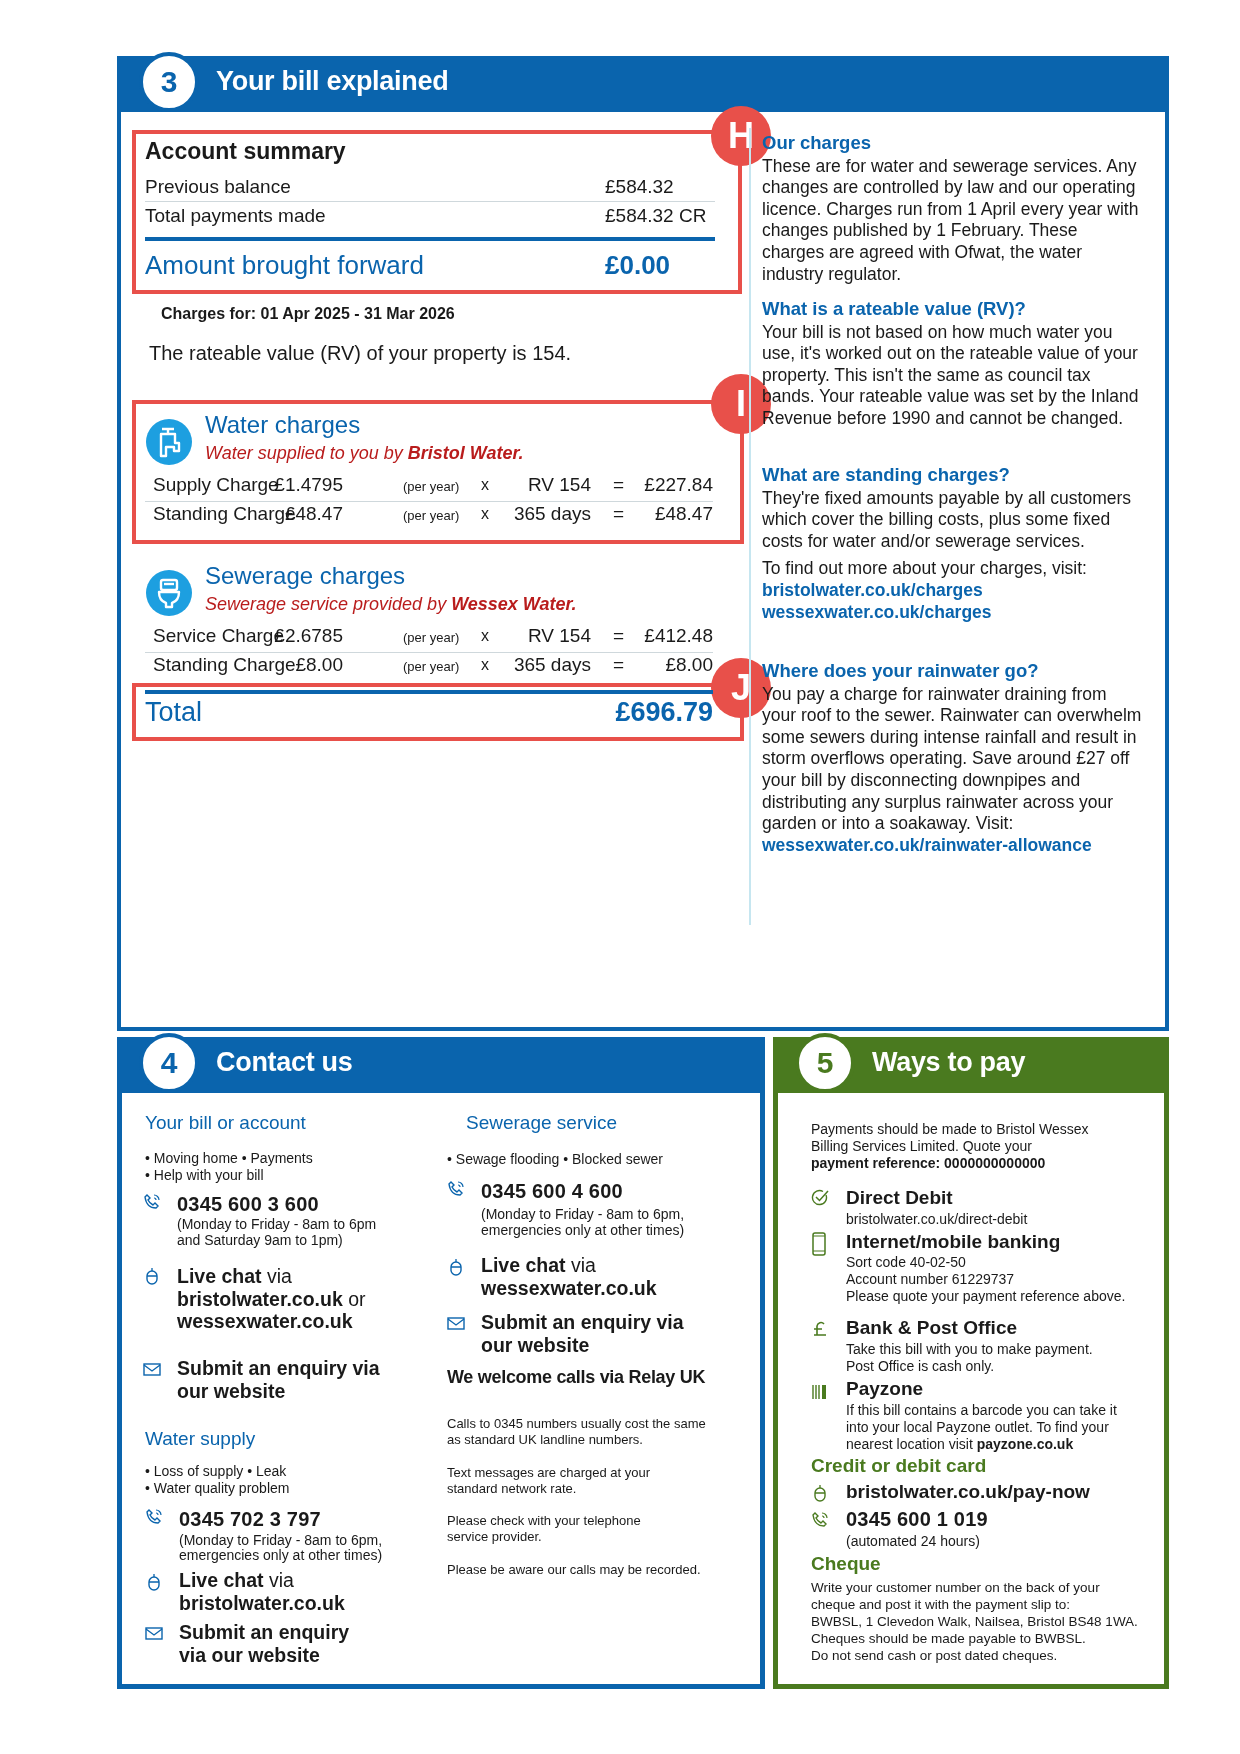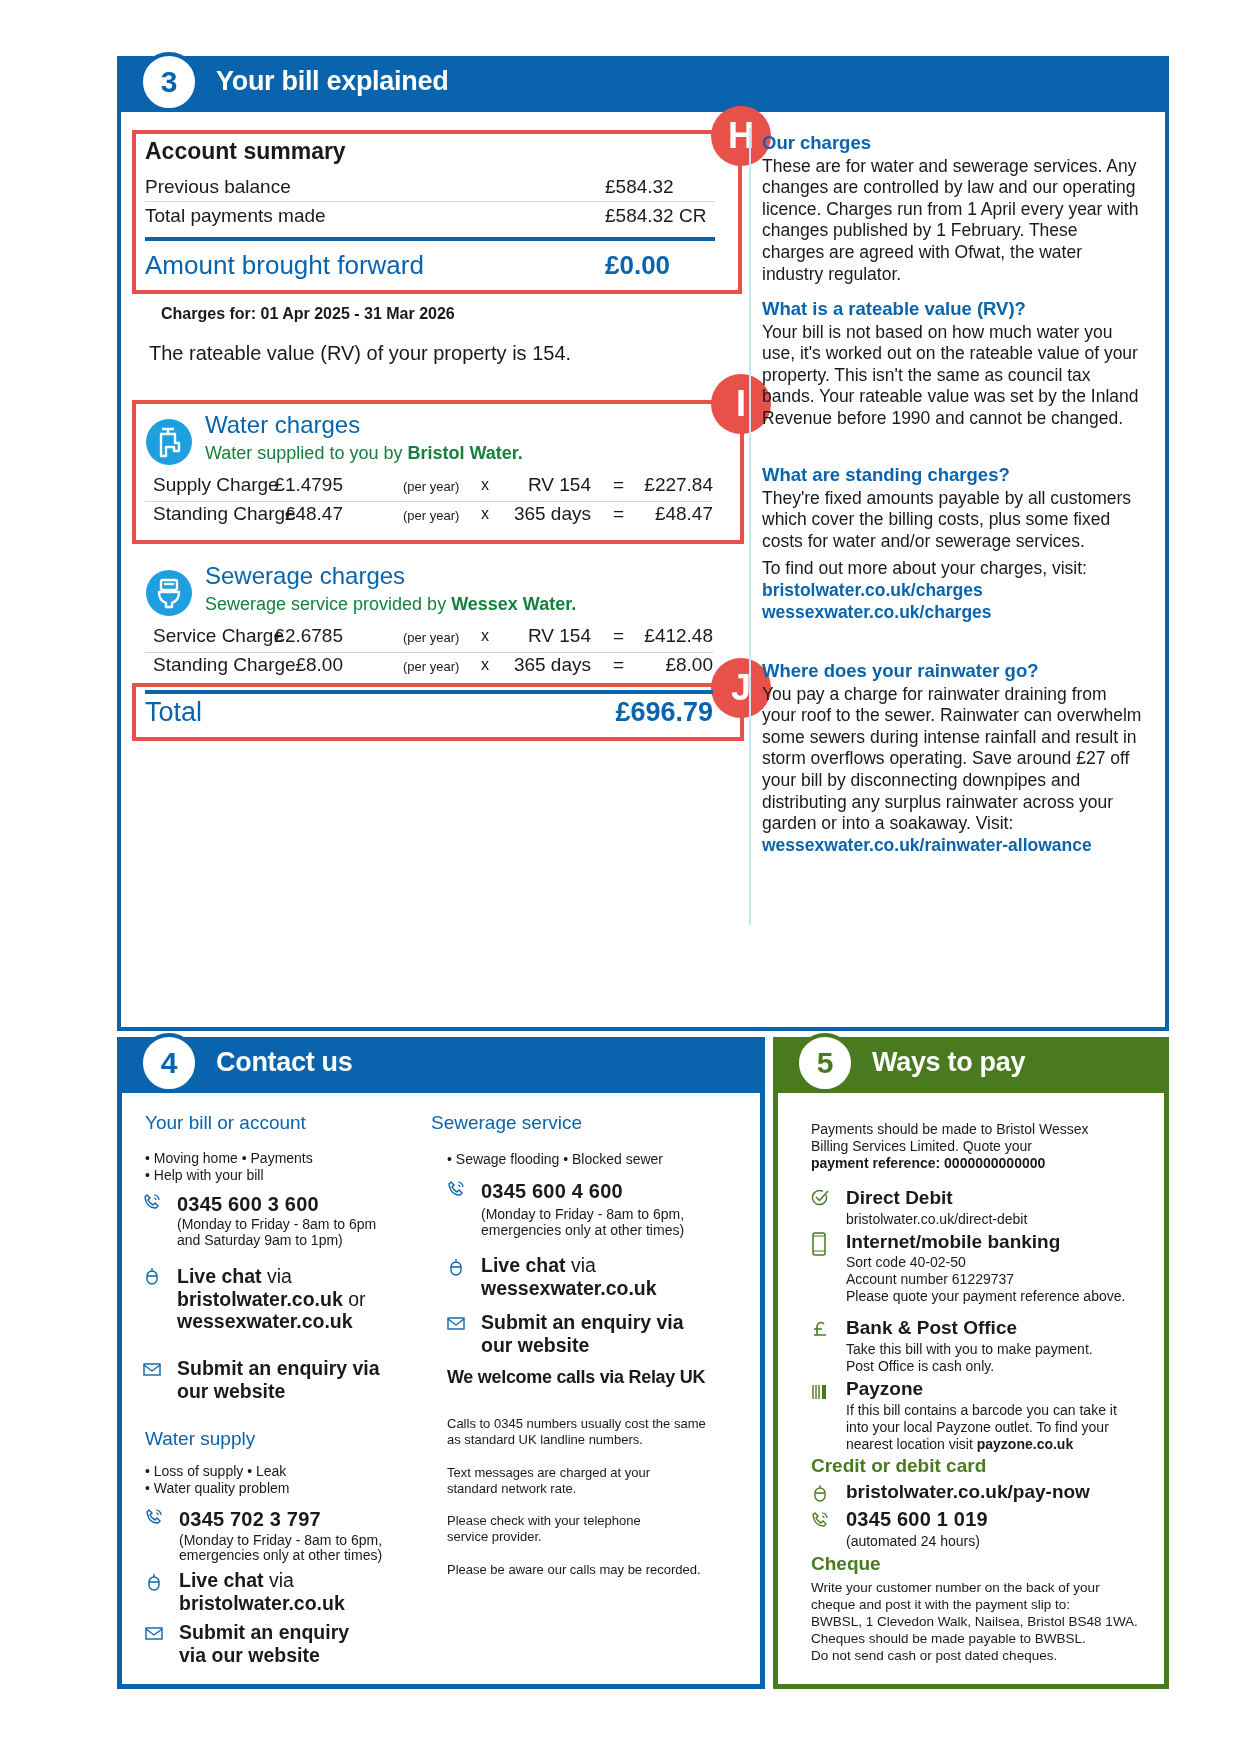--- a/index.html
+++ b/index.html
@@ -21,21 +21,21 @@
   .thinline { position: absolute; height: 1px; background: #cfd8dc; }
   .thickline { position: absolute; height: 4px; background: #0a64ad; }
   .abf { position: absolute; left: 145px; top: 250px; width: 570px; font-size: 26px; color: #0a64ad; display: flex; justify-content: space-between; }
   .abf .v { width: 110px; font-weight: bold; }
 
   .charges-for { position: absolute; left: 161px; top: 305px; font-size: 16px; font-weight: 600; }
   .rv-note { position: absolute; left: 149px; top: 342px; font-size: 20px; }
 
   .svc-icon { position: absolute; width: 46px; height: 46px; border-radius: 50%; background: #1d9fe0; }
   .svc-title { position: absolute; left: 205px; font-size: 24px; color: #0a64ad; }
-  .svc-sub { position: absolute; left: 205px; font-size: 18px; color: #15803d; }
+  .svc-sub { position: absolute; left: 205px; font-size: 18px; color: #b91c1c; font-style: italic; }
   .svc-sub b { font-weight: bold; }
   .crow { position: absolute; left: 145px; width: 568px; height: 28px; font-size: 19px; }
   .crow span { position: absolute; top: 0; white-space: nowrap; margin-left: 8px; }
   .crow .lbl { left: 0; }
   .crow .rate { right: 370px; text-align: right; }
   .crow .per { left: 250px; font-size: 13px; top: 5px; }
   .crow .x { left: 328px; font-size: 16px; top: 2px; }
   .crow .mult { right: 122px; text-align: right; }
   .crow .eq { left: 460px; }
   .crow .amt { right: 0; text-align: right; }
@@ -234,21 +234,21 @@
     <rect x="4" y="4" width="10" height="13" rx="5" fill="none" stroke="#0a64ad" stroke-width="1.4"></rect>
     <path d="M4 9h10M9 4V1" stroke="#0a64ad" stroke-width="1.3"></path>
   </svg>
 <div class="big" style="left:179px;top:1569px;"><b>Live chat</b><span> via</span><br><b>bristolwater.co.uk</b></div>
 <svg class="ic" style="left:145px;top:1624px;" viewBox="0 0 18 18">
     <rect x="1" y="4" width="16" height="11" fill="none" stroke="#0a64ad" stroke-width="1.4"></rect>
     <path d="M1 5l8 6 8-6" fill="none" stroke="#0a64ad" stroke-width="1.3"></path>
   </svg>
 <div class="big" style="left:179px;top:1621px;"><b>Submit an enquiry</b><br><b>via our website</b></div>
 
-<div class="ch" style="left:431px;top:1112px;">Sewerage service</div>
+<div class="ch" style="left:466px;top:1112px;">Sewerage service</div>
 <div class="bul" style="left:447px;top:1151px;">• Sewage flooding • Blocked sewer</div>
 <svg class="ic" style="left:447px;top:1180px;" viewBox="0 0 18 18">
     <path d="M4 2l3 3-2 2c1 2 3 4 5 5l2-2 3 3-2 2C7 15 3 11 2 4z" fill="none" stroke="#0a64ad" stroke-width="1.4"></path>
     <path d="M11 2a5 5 0 0 1 5 5M11 5a2 2 0 0 1 2 2" fill="none" stroke="#0a64ad" stroke-width="1.2"></path>
   </svg>
 <div class="phone" style="left:481px;top:1180px;">0345 600 4 600</div>
 <div class="hrs" style="left:481px;top:1207px;">(Monday to Friday - 8am to 6pm,</div>
 <div class="hrs" style="left:481px;top:1223px;">emergencies only at other times)</div>
 <svg class="ic" style="left:447px;top:1258px;" viewBox="0 0 18 18">
     <rect x="4" y="4" width="10" height="13" rx="5" fill="none" stroke="#0a64ad" stroke-width="1.4"></rect>

